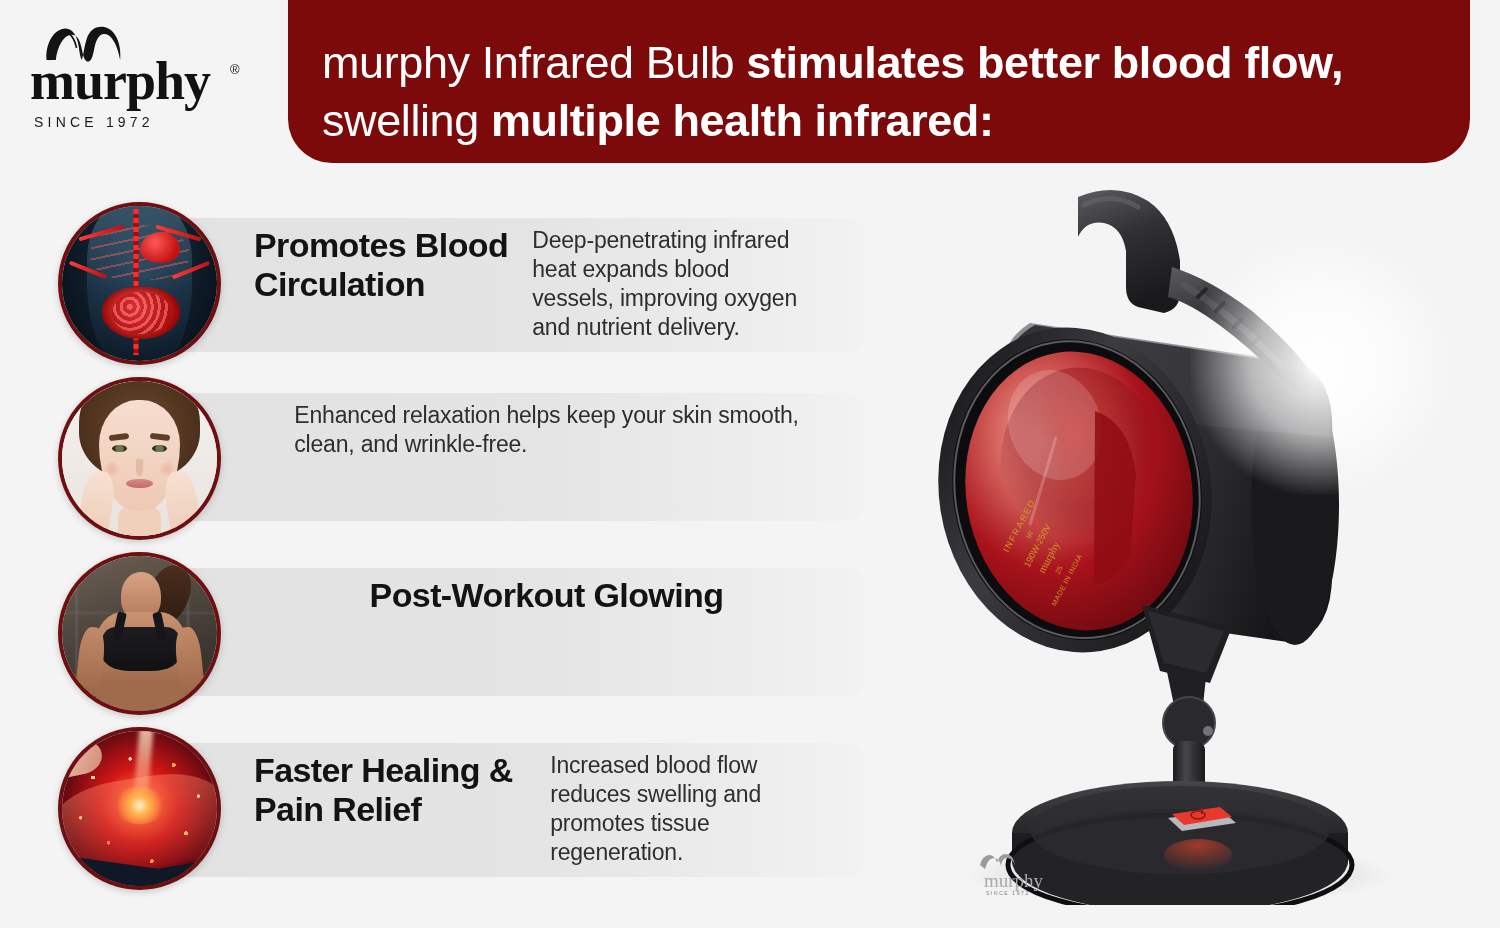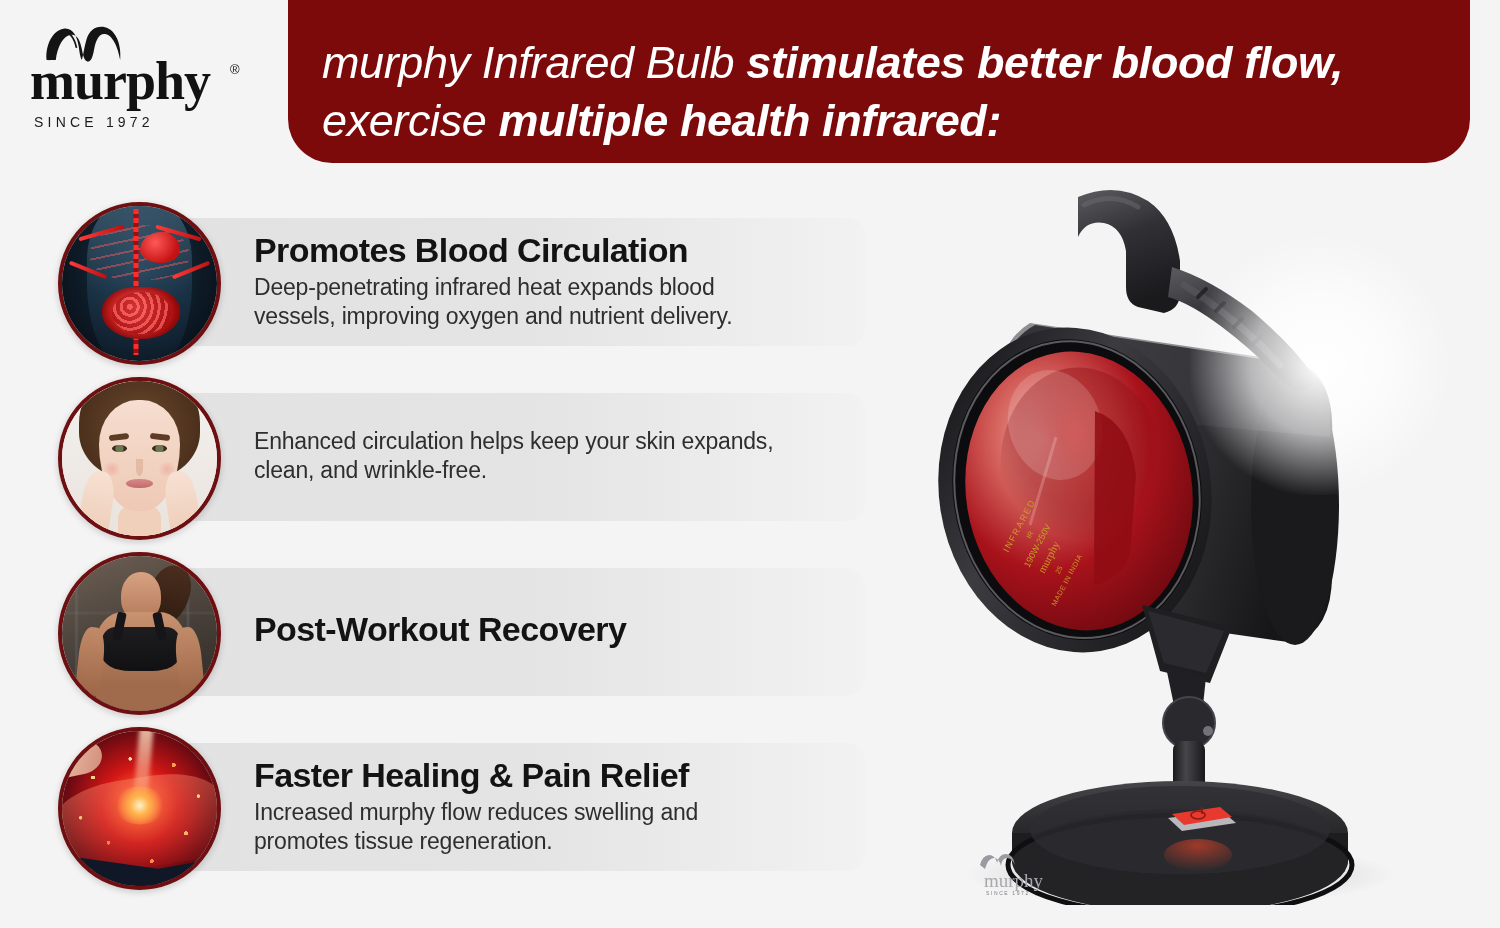--- a/index.html
+++ b/index.html
@@ -22,21 +22,20 @@
     display:flex; flex-direction:column; justify-content:center;
     z-index:5;
   }
   .banner-line{
     color:#ffffff;
     font-size:45px;
     line-height:1.28;
     letter-spacing:-0.4px;
     white-space:nowrap;
     font-weight:300;
-    font-style:italic;
   }
   .banner-line .b{ font-weight:700; }
 
   
   .logo-wrap{
     position:absolute;
     left:22px; top:22px;
     width:230px; height:110px;
     z-index:6;
   }
@@ -81,21 +80,21 @@
     height:175px;
   }
   .card{
     position:absolute;
     left:130px; top:22px;
     width:735px;
     min-height:128px;
     border-radius:18px;
     background:linear-gradient(to right,#e2e2e2 0%,#e4e4e4 55%,#eeeeee 88%,#f2f2f2 100%);
     padding:8px 26px 10px 124px;
-    display:flex; flex-direction:column; justify-content:center;
+    display:flex; flex-direction:row; justify-content:center;
   }
   .card-title{
     font-size:34px;
     font-weight:700;
     color:#131313;
     letter-spacing:-0.6px;
     line-height:1.15;
     margin-bottom:3px;
   }
   .card-desc{
@@ -351,21 +350,21 @@
   <div class="logo-word">murphy</div>
   <div class="logo-reg">®</div>
   <div class="logo-since">SINCE 1972</div>
 </div>
 
 <div class="banner">
   <div class="banner-line">
     <span>murphy Infrared Bulb </span><span class="b">stimulates better blood flow,</span>
   </div>
   <div class="banner-line">
-    <span>exercise </span><span class="b">multiple health infrared:</span>
+    <span>swelling </span><span class="b">multiple health infrared:</span>
   </div>
 </div>
 
 <div class="rows">
 
   <div class="row">
     <div class="card">
       <div class="card-title">Promotes Blood Circulation</div>
       <div class="card-desc">Deep-penetrating infrared heat expands blood
 vessels, improving oxygen and nutrient delivery.</div>
@@ -380,21 +379,21 @@
         <div class="v v1"></div>
           <div class="v v2"></div>
           <div class="v v3"></div>
           <div class="v v4"></div>
       </div>
     </div>
   </div>
 
   <div class="row">
     <div class="card">
-      <div class="card-desc">Enhanced circulation helps keep your skin expands,
+      <div class="card-desc">Enhanced relaxation helps keep your skin smooth,
 clean, and wrinkle-free.</div>
     </div>
     <div class="thumb">
       <div class="art art-face">
         <div class="hair"></div>
           <div class="neck"></div>
           <div class="face"></div>
         <div class="brow l"></div>
           <div class="brow r"></div>
         <div class="eye l"></div>
@@ -404,41 +403,41 @@
         <div class="nose"></div>
           <div class="lips"></div>
         <div class="hand l"></div>
           <div class="hand r"></div>
       </div>
     </div>
   </div>
 
   <div class="row">
     <div class="card">
-      <div class="card-title">Post-Workout Recovery</div>
+      <div class="card-title">Post-Workout Glowing</div>
     </div>
     <div class="thumb">
       <div class="art art-gym">
         <div class="bg-bars"></div>
         <div class="pony"></div>
           <div class="head"></div>
         <div class="torso"></div>
           <div class="top"></div>
         <div class="strap l"></div>
           <div class="strap r"></div>
         <div class="arm l"></div>
           <div class="arm r"></div>
       </div>
     </div>
   </div>
 
   <div class="row">
     <div class="card">
       <div class="card-title">Faster Healing &amp; Pain Relief</div>
-      <div class="card-desc">Increased murphy flow reduces swelling and
+      <div class="card-desc">Increased blood flow reduces swelling and
 promotes tissue regeneration.</div>
     </div>
     <div class="thumb">
       <div class="art art-laser">
         <div class="skin"></div>
           <div class="dark-bl"></div>
           <div class="dark-br"></div>
         <div class="beam"></div>
           <div class="glow"></div>
           <div class="specks"></div>

